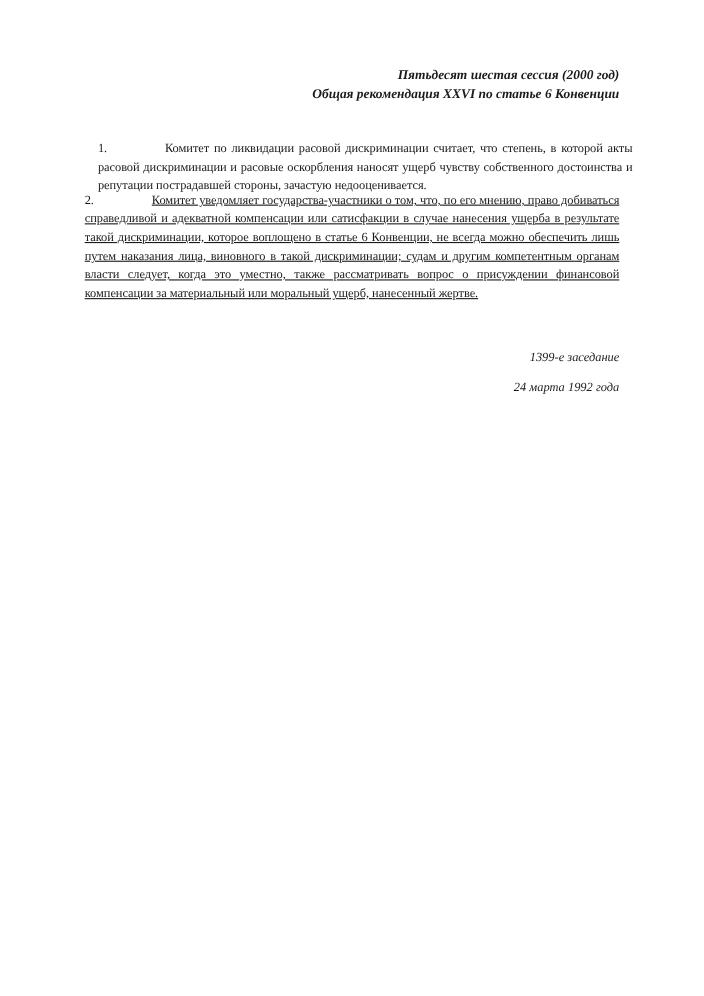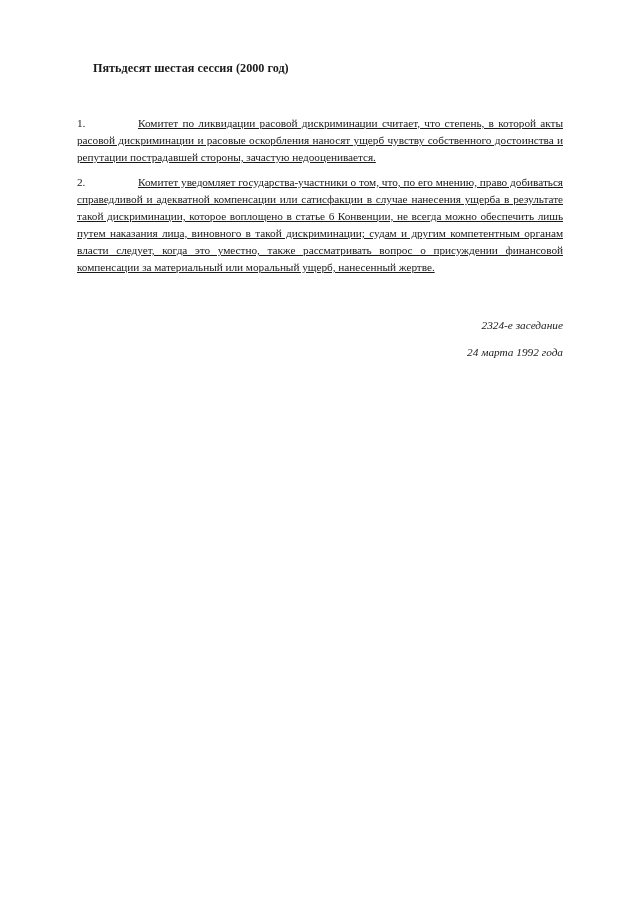--- a/index.html
+++ b/index.html
@@ -17,26 +17,27 @@
     }
     .page {
       position: absolute;
       left: 77px;
       top: 0;
       width: 486px;
     }
     .title-block {
       position: absolute;
       top: 60px;
-      left: 16px;
+      left: 0;
       width: 486px;
-      text-align: left;
+      text-align: right;
       font-weight: bold;
       font-size: 12.2px;
       line-height: 17px;
+      font-style: italic;
     }
     .title-line {
       display: block;
       white-space: nowrap;
     }
     .para {
       position: absolute;
       left: 0;
       width: 486px;
       font-size: 11.3px;
@@ -63,26 +64,27 @@
     .sig-meeting { top: 317px; }
     .sig-date { top: 344px; }
   </style>
 </head>
 <body>
 
 <div class="page">
 
   <div class="title-block">
     <span class="title-line">Пятьдесят шестая сессия (2000 год)</span>
+    <span class="title-line">Общая рекомендация XXVI по статье 6 Конвенции</span>
   </div>
 
-  <p class="para para-1" style="margin:0;text-decoration:underline;">
+  <p class="para para-1" style="margin:12px;">
     <span class="para-num">1.</span><span>Комитет по ликвидации расовой дискриминации считает, что степень, в которой акты расовой дискриминации и расовые оскорбления наносят ущерб чувству собственного достоинства и репутации пострадавшей стороны, зачастую недооценивается.</span>
   </p>
 
   <p class="para para-2" style="margin:0;text-decoration:underline;">
     <span class="para-num">2.</span><span>Комитет уведомляет государства-участники о том, что, по его мнению, право добиваться справедливой и адекватной компенсации или сатисфакции в случае нанесения ущерба в результате такой дискриминации, которое воплощено в статье 6 Конвенции, не всегда можно обеспечить лишь путем наказания лица, виновного в такой дискриминации;  судам и другим компетентным органам власти следует, когда это уместно, также рассматривать вопрос о присуждении финансовой компенсации за материальный или моральный ущерб, нанесенный жертве.</span>
   </p>
 
-  <div class="signature sig-meeting">2324-е заседание</div>
+  <div class="signature sig-meeting">1399-е заседание</div>
   <div class="signature sig-date">24 марта 1992 года</div>
 
 </div>
 
 </body></html>

